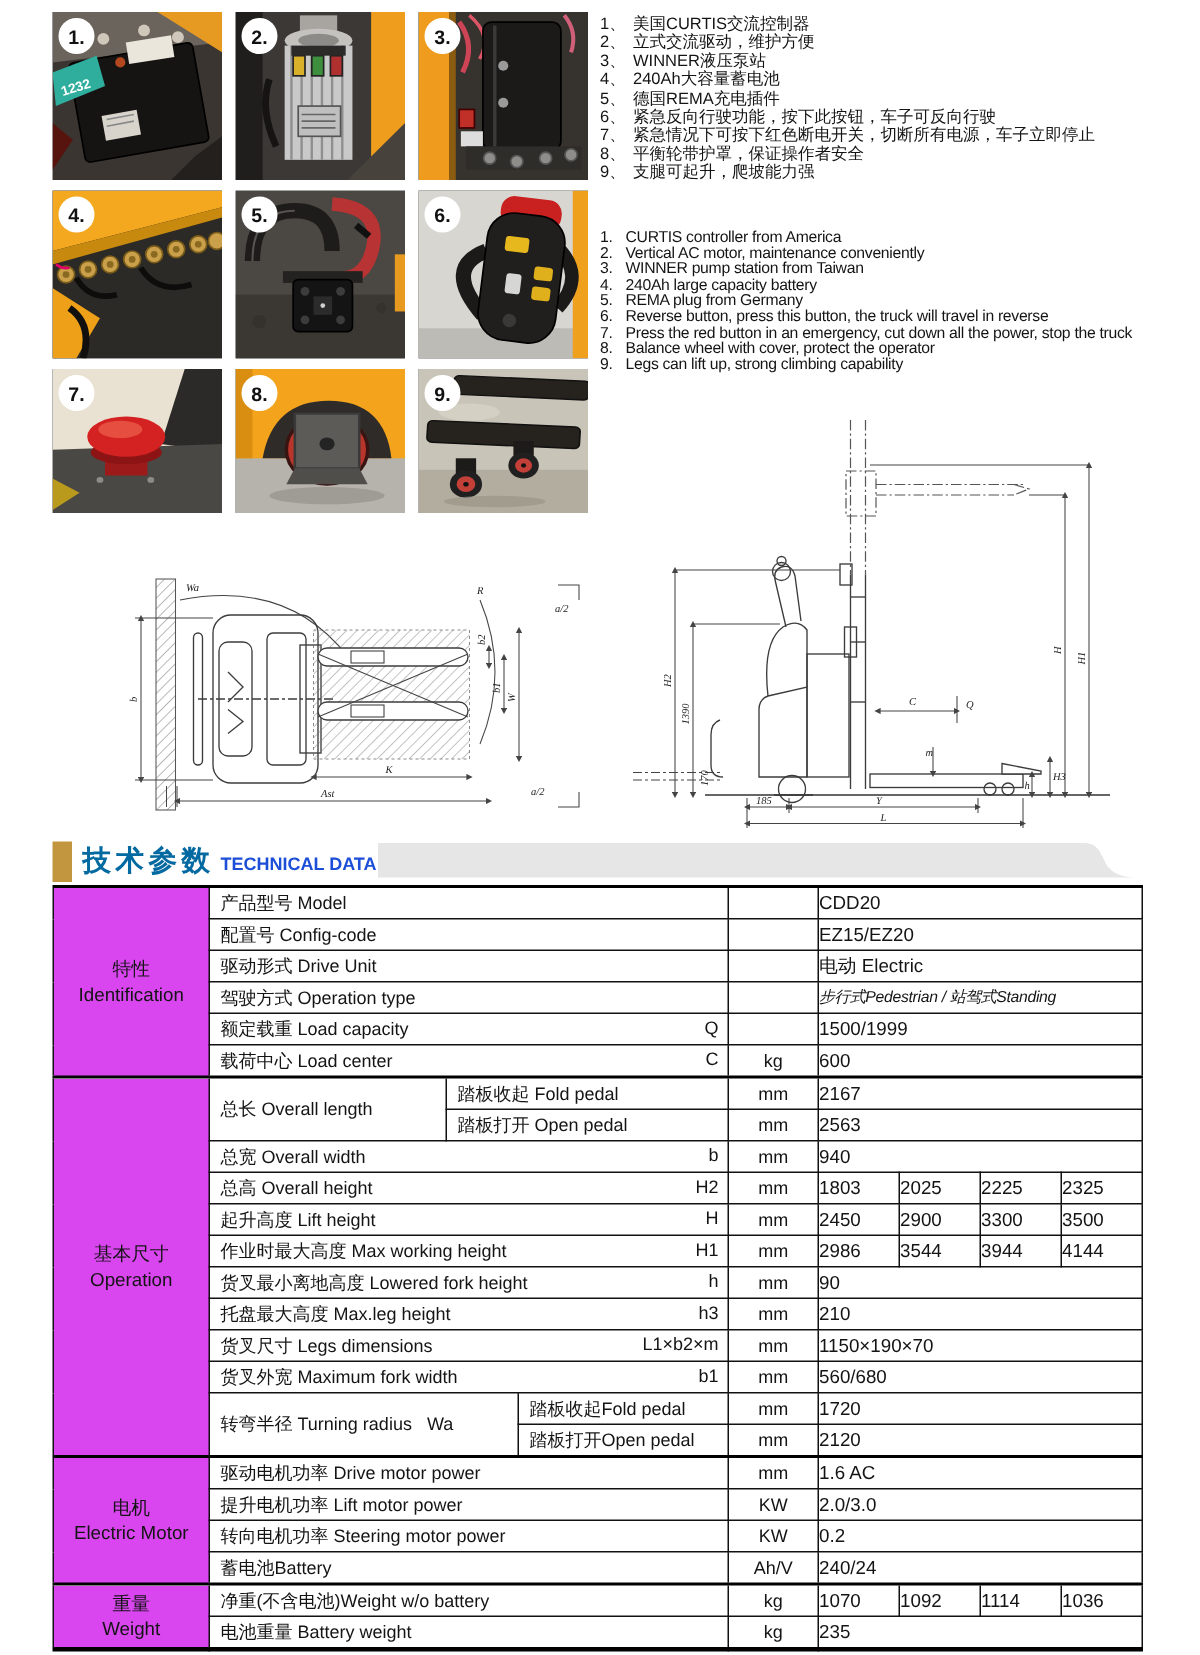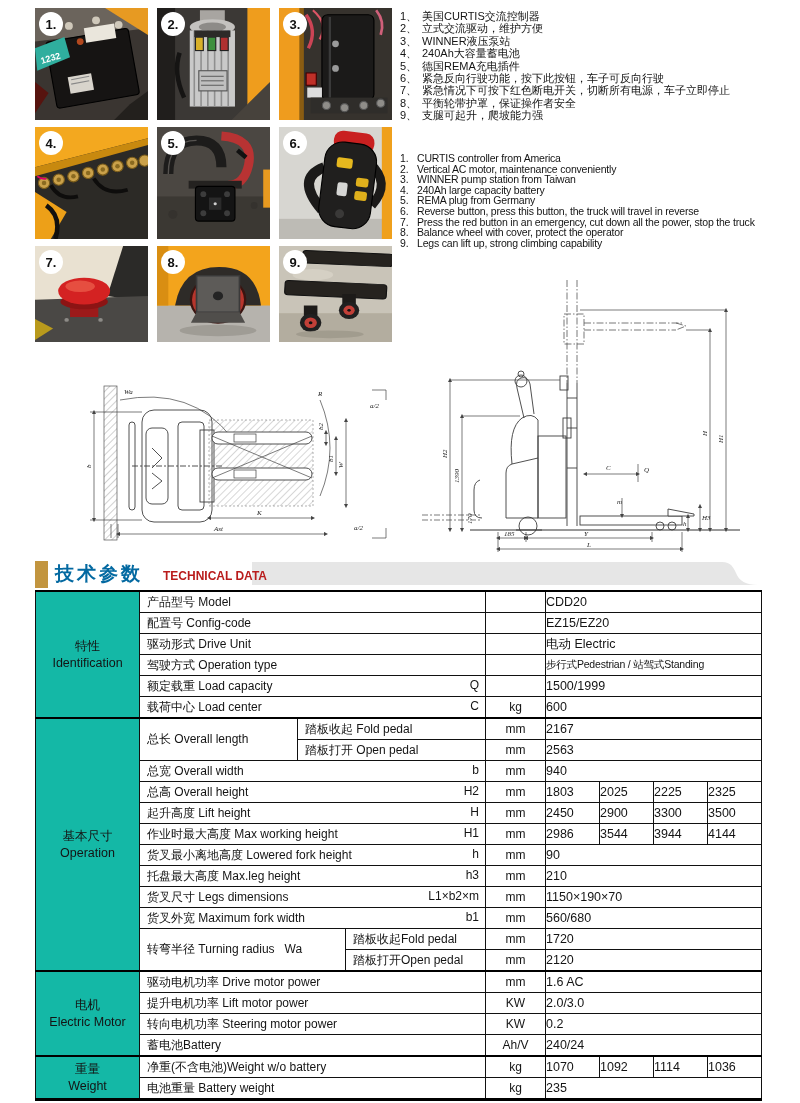--- a/index.html
+++ b/index.html
@@ -29,32 +29,32 @@
   .diagram svg{display:block;}
   .dim{stroke:#444;stroke-width:0.7;fill:none;}
   .art{stroke:#3c3c3c;stroke-width:0.9;fill:none;}
   .dimtxt{font-size:7px;font-style:italic;fill:#222;font-family:"Liberation Serif",serif;}
 
   
   .td-band{position:absolute;left:252px;top:562px;}
   .td-bar{position:absolute;left:35px;top:561px;width:13px;height:27px;background:#c2953f;}
   .td-title{position:absolute;left:55px;top:561px;display:flex;align-items:baseline;height:27px;}
   .td-title .cn{font-size:19px;font-weight:bold;letter-spacing:3px;color:#0369a1;}
-  .td-title .en{font-size:12px;font-weight:bold;letter-spacing:0;margin-left:20px;color:#b91c1c;}
+  .td-title .en{font-size:12px;font-weight:bold;letter-spacing:0;margin-left:4px;color:#1d4ed8;}
 
   
   .spec{position:absolute;left:35px;top:590px;border-collapse:collapse;table-layout:fixed;width:726px;height:490px;border:1px solid #111;border-top:2.5px solid #000;border-bottom:3px solid #000;}
   .spec td{border:1px solid #111;padding:0;height:20px;overflow:hidden;white-space:nowrap;}
   .spec tr.secline td{border-top:2.5px solid #000;}
-  .sec{background:#14b8a6;text-align:center;font-size:12.5px;line-height:1.3;white-space:normal!important;}
+  .sec{background:#d946ef;text-align:center;font-size:12.5px;line-height:1.3;white-space:normal!important;}
   .lbl{font-size:12px;padding:0 6px 0 7px!important;margin-top:36px;}
   .lbl .sym{float:right;font-size:12px;}
   .unit{font-size:12px;text-align:center;}
   .val{font-size:12.5px;text-align:left;}
-  .val.small{font-size:10.5px;letter-spacing:-0.2px;}
+  .val.small{font-size:10.5px;letter-spacing:-0.2px;font-style:italic;}
 </style>
 </head>
 <body>
 
 <div class="photo-grid">
 
   <div class="photo">
     <svg viewBox="0 0 100 100" preserveAspectRatio="none">
       <rect width="100" height="100" fill="#3a3531"></rect>
       <polygon points="0,0 100,0 100,18 0,30" fill="#6b645c"></polygon>

